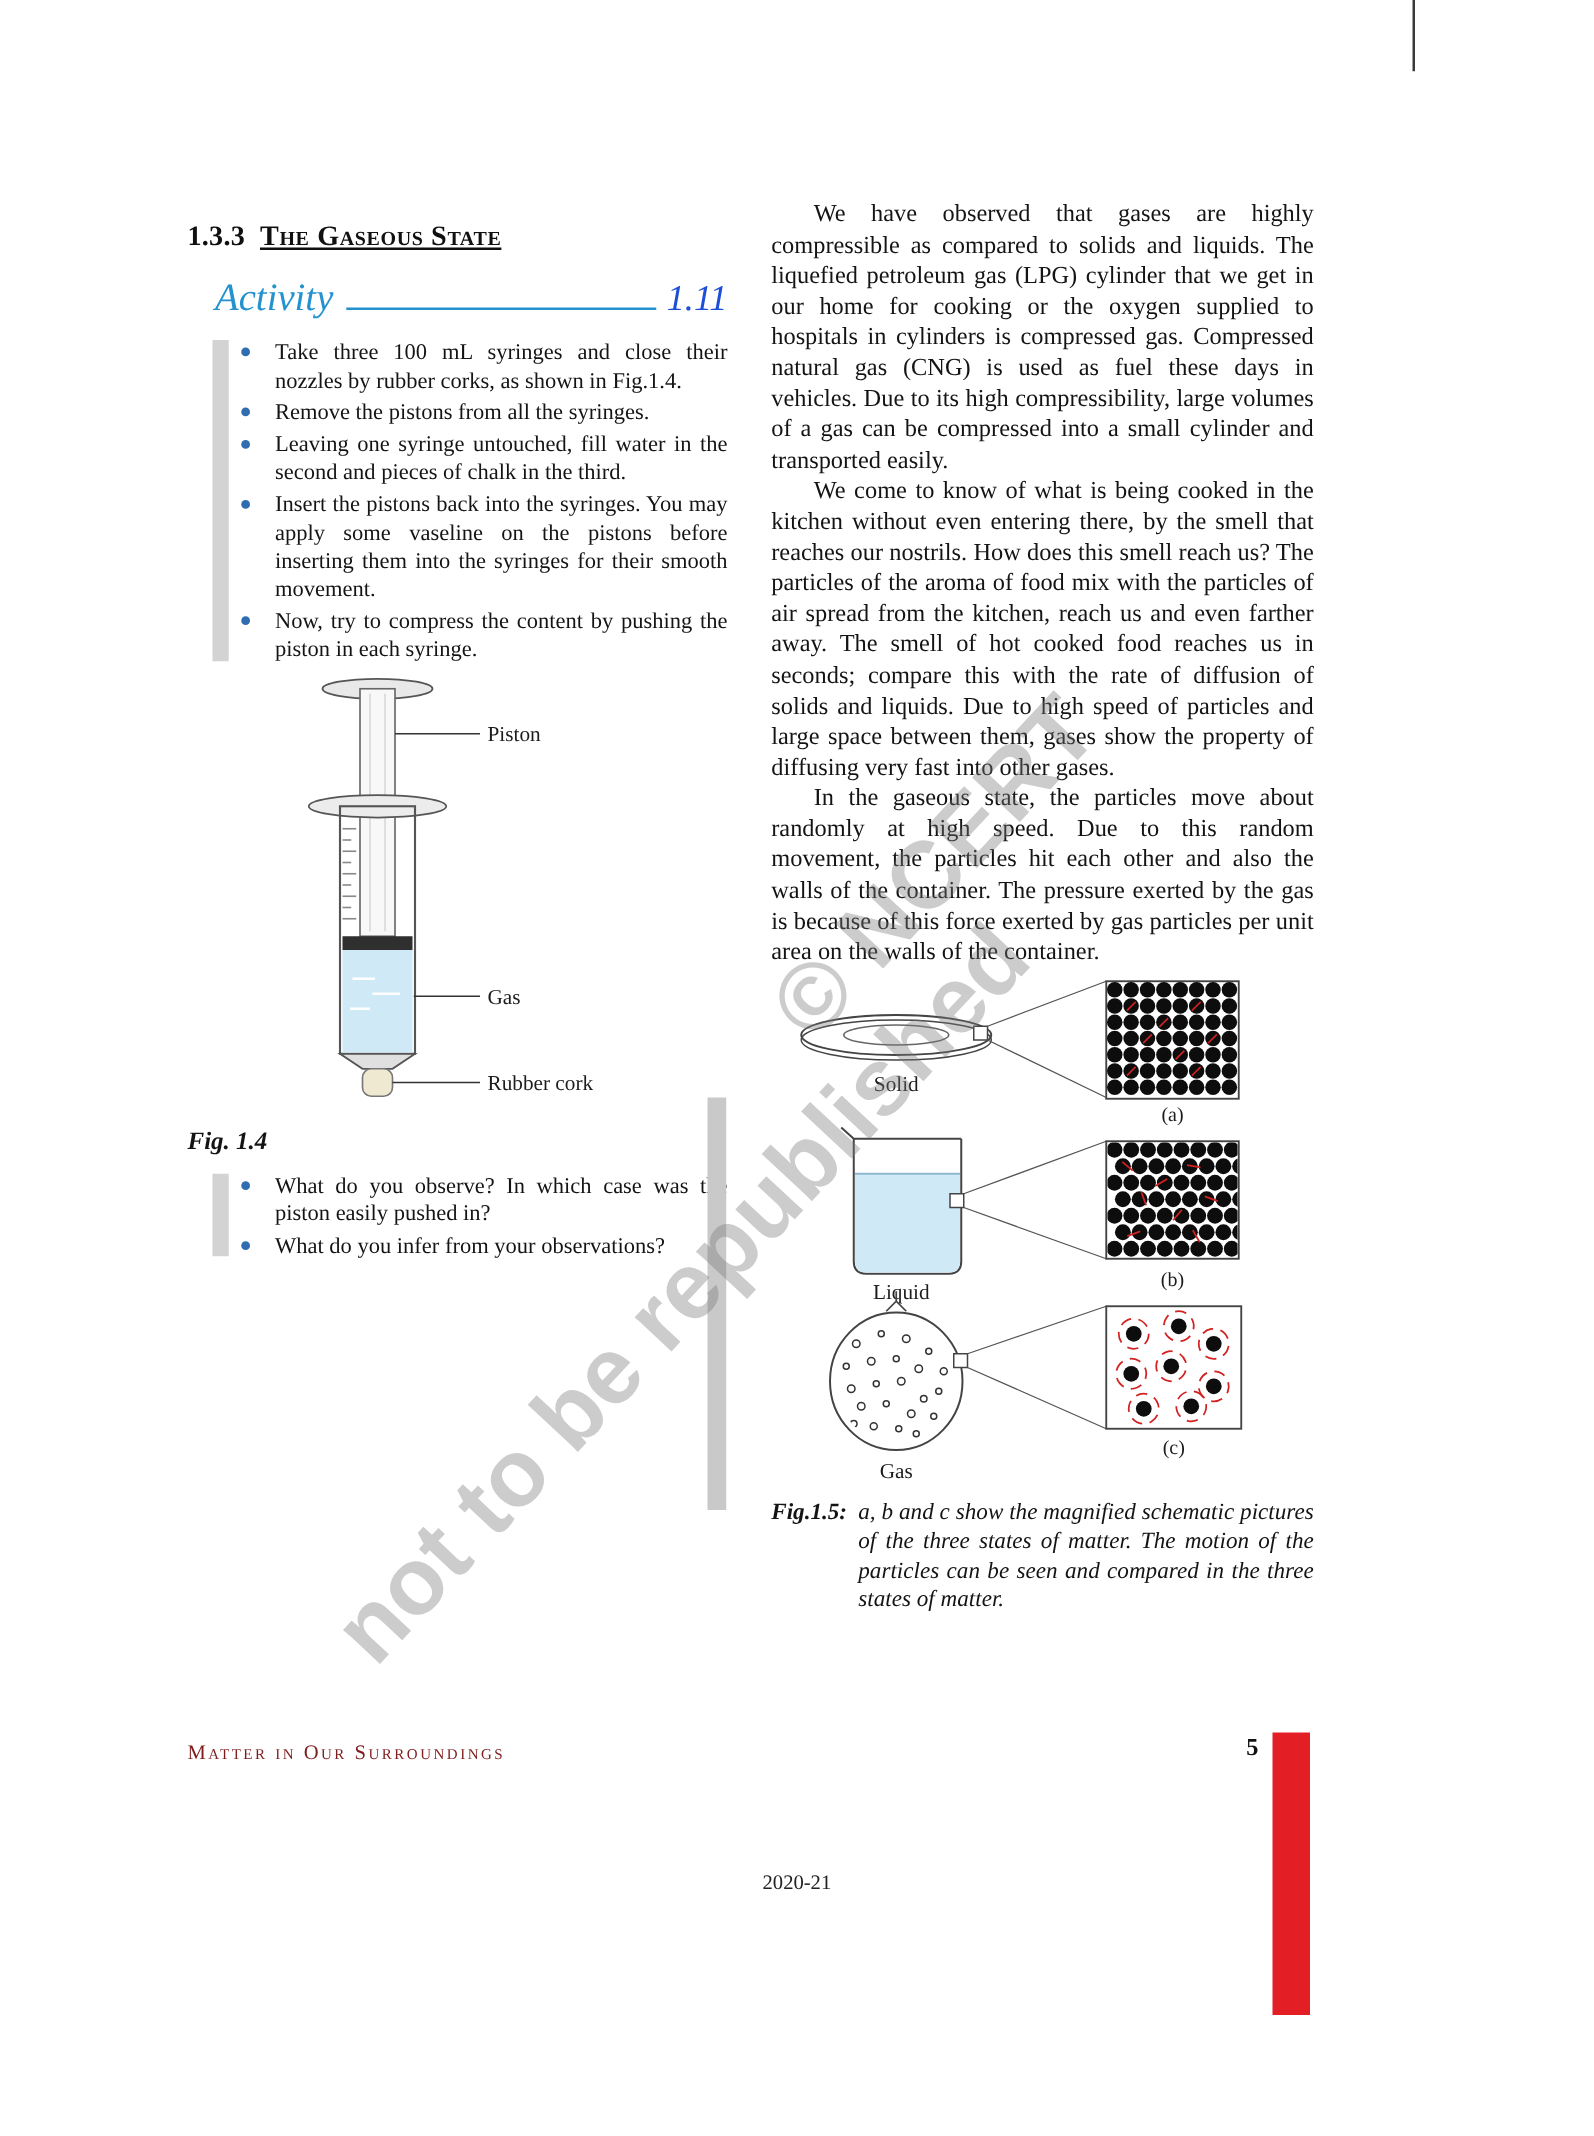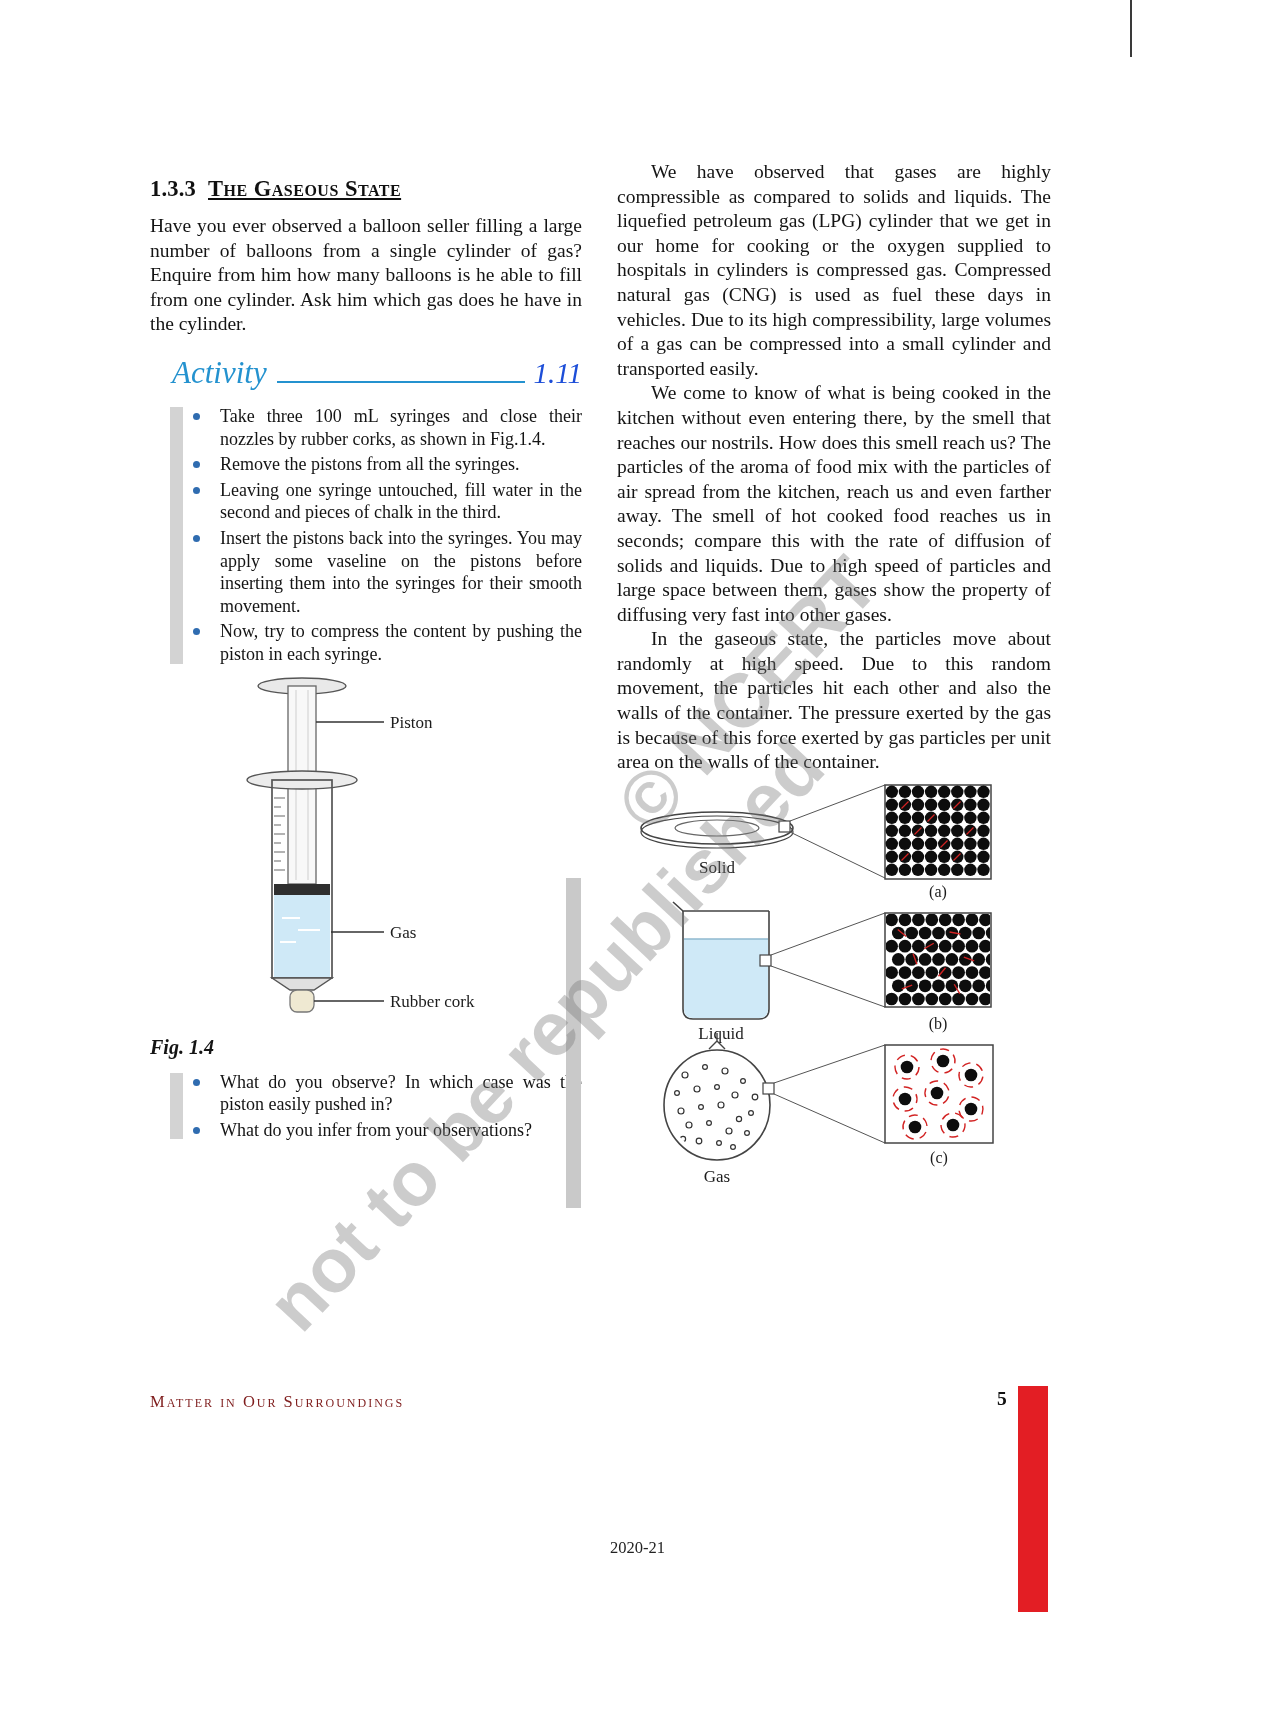--- a/index.html
+++ b/index.html
@@ -51,37 +51,36 @@
     position:absolute; color:rgba(120,120,120,0.38); font-weight:bold;
     font-family:"Liberation Sans", sans-serif; transform-origin:0 0;
     pointer-events:none; white-space:nowrap; z-index:5;
   }
   .wm1 { left:600px; top:788px; font-size:76px; transform:rotate(-47deg); }
   .wm2 { left:250px; top:1288px; font-size:76px; transform:rotate(-47deg); }
 
   .footer-title { position:absolute; left:150px; top:1392px; font-variant:small-caps; font-size:16.5px; letter-spacing:2px; color:#7f1d1d; }
   .footer-page  { position:absolute; left:997px; top:1388px; font-size:19.5px; font-weight:bold; color:#111; }
   .red-bar { position:absolute; left:1018px; top:1386px; width:30px; height:226px; background:#e31e24; }
-  .year { position:absolute; left:0; top:1538px; width:1275px; text-align:center; font-size:16.5px; color:#222; }
+  .year { position:absolute; left:0; top:1496px; width:1275px; text-align:center; font-size:16.5px; color:#222; }
 </style>
 </head>
 <body>
 
 <div class="page">
 
   <div class="crop-mark"></div>
 
   <div class="col col-left">
 
 
     <h2 class="section-heading">
       <span class="sec-num">1.3.3</span><span class="sec-title">The Gaseous State</span>
     </h2>
 
-    <p class="body-text">Have you ever observed a balloon seller filling a large number of balloons from a single cylinder of gas? Enquire from him how many balloons is he able to fill from one cylinder. Ask him which gas does he have in the cylinder.</p>
 
     <div class="activity-header">
       <span class="activity-word">Activity</span>
       <span class="activity-rule"></span>
       <span class="activity-num">1.11</span>
     </div>
 
     <ul class="bullet-list">
       <li>Take three 100 mL syringes and close their nozzles by  rubber corks, as shown in Fig.1.4.</li>
       <li>Remove the pistons from all the syringes.</li>
@@ -366,20 +365,24 @@
               <circle cx="298" cy="344" r="12" fill="none" stroke="#d22222" stroke-width="1.4" stroke-dasharray="9 6" transform="rotate(240 298 344)"></circle>
               <circle cx="336" cy="342" r="6.3" fill="#0d0d0d"></circle>
               <circle cx="336" cy="342" r="12" fill="none" stroke="#d22222" stroke-width="1.4" stroke-dasharray="9 6" transform="rotate(280 336 342)"></circle>
             </g>
           <text x="100" y="399" text-anchor="middle">Gas</text>
           <text x="322" y="380" text-anchor="middle" class="fig-tag">(c)</text>
         </g>
       </svg>
     </div>
 
+    <p class="fig15-caption">
+      <span class="fig15-label">Fig.1.5:</span>
+      <span class="fig15-text">a, b and c show the magnified schematic pictures of the three states of matter. The motion of the particles can be seen and compared in the three states of matter.</span>
+    </p>
 
   </div>
 
   <div class="gray-divider"></div>
 
   <div class="watermark wm1">© NCERT</div>
   <div class="watermark wm2">not to be republished</div>
 
   <div class="footer-title">Matter in Our Surroundings</div>
   <div class="footer-page">5</div>

